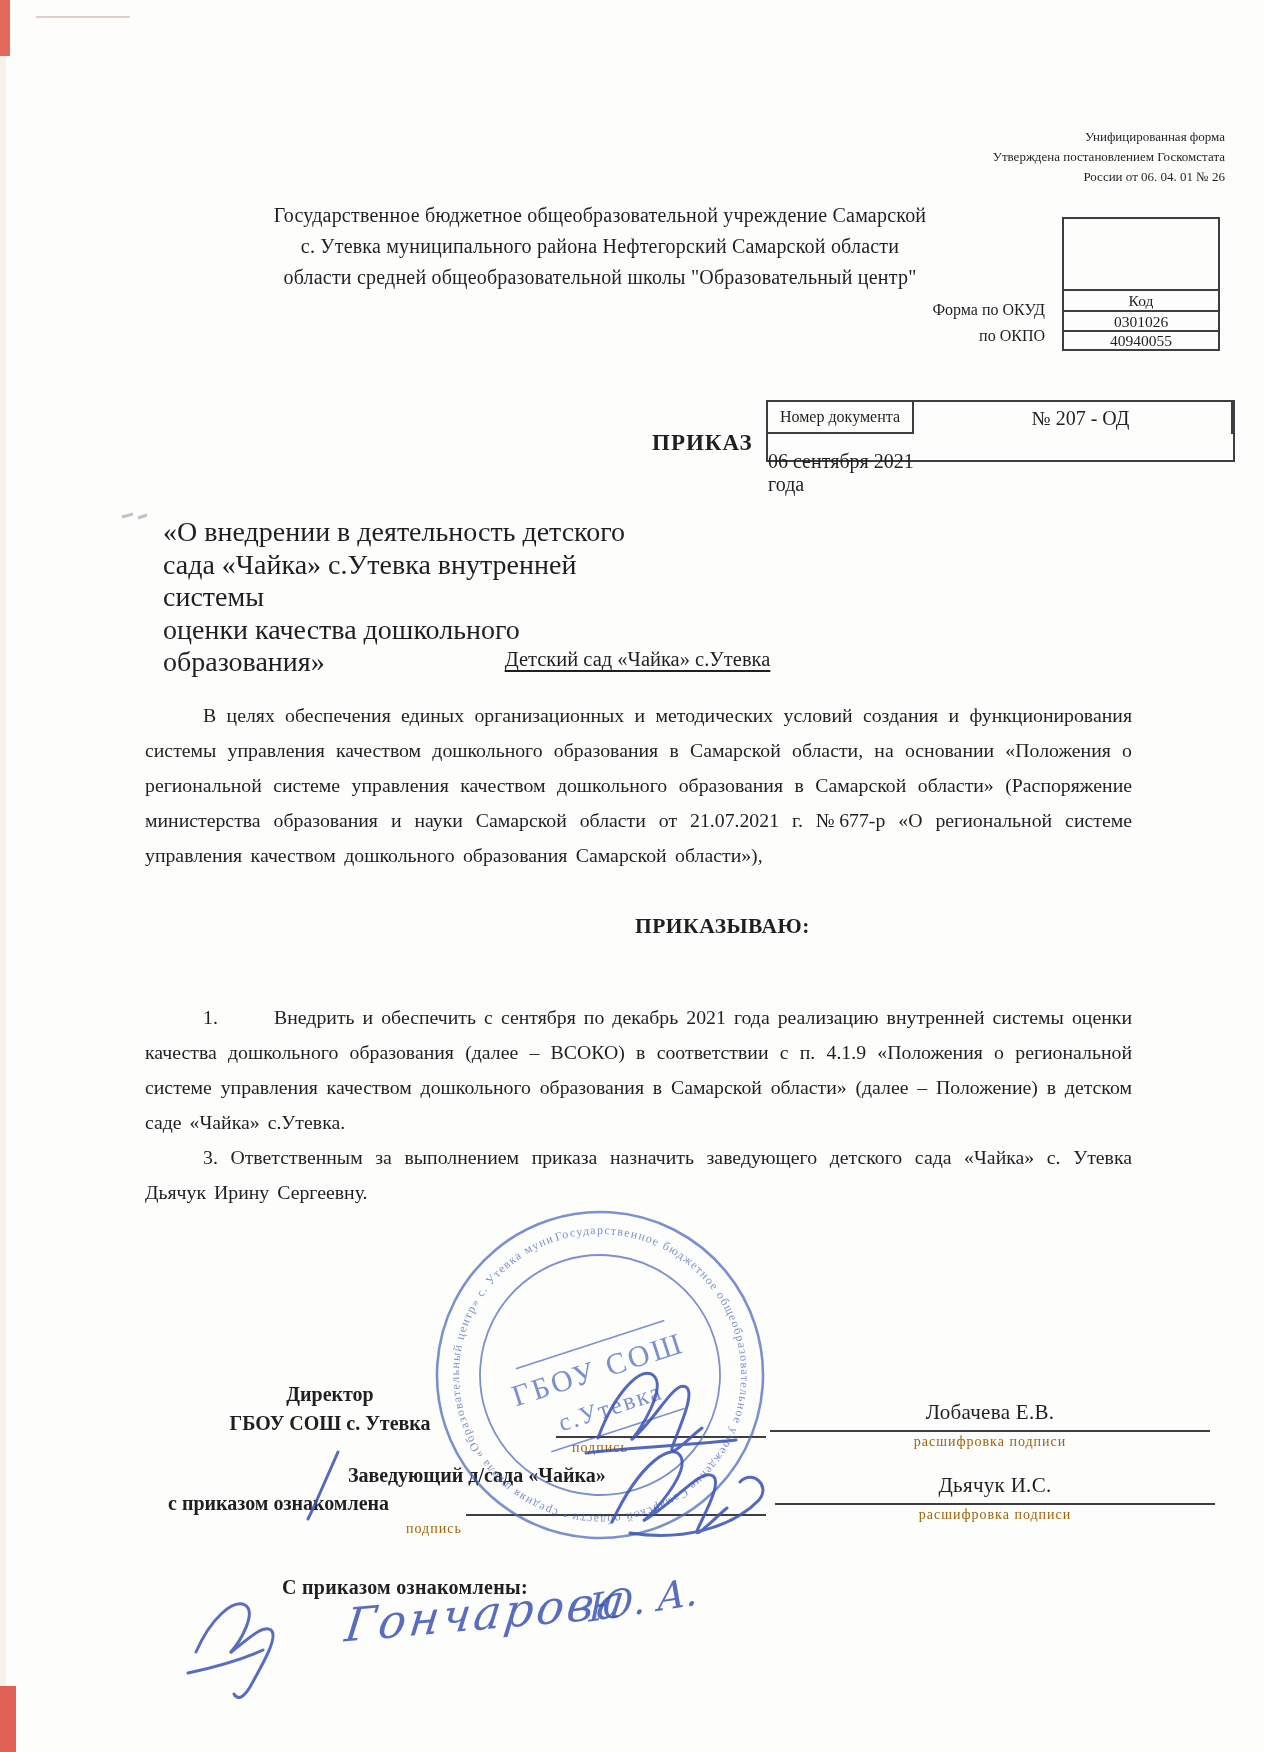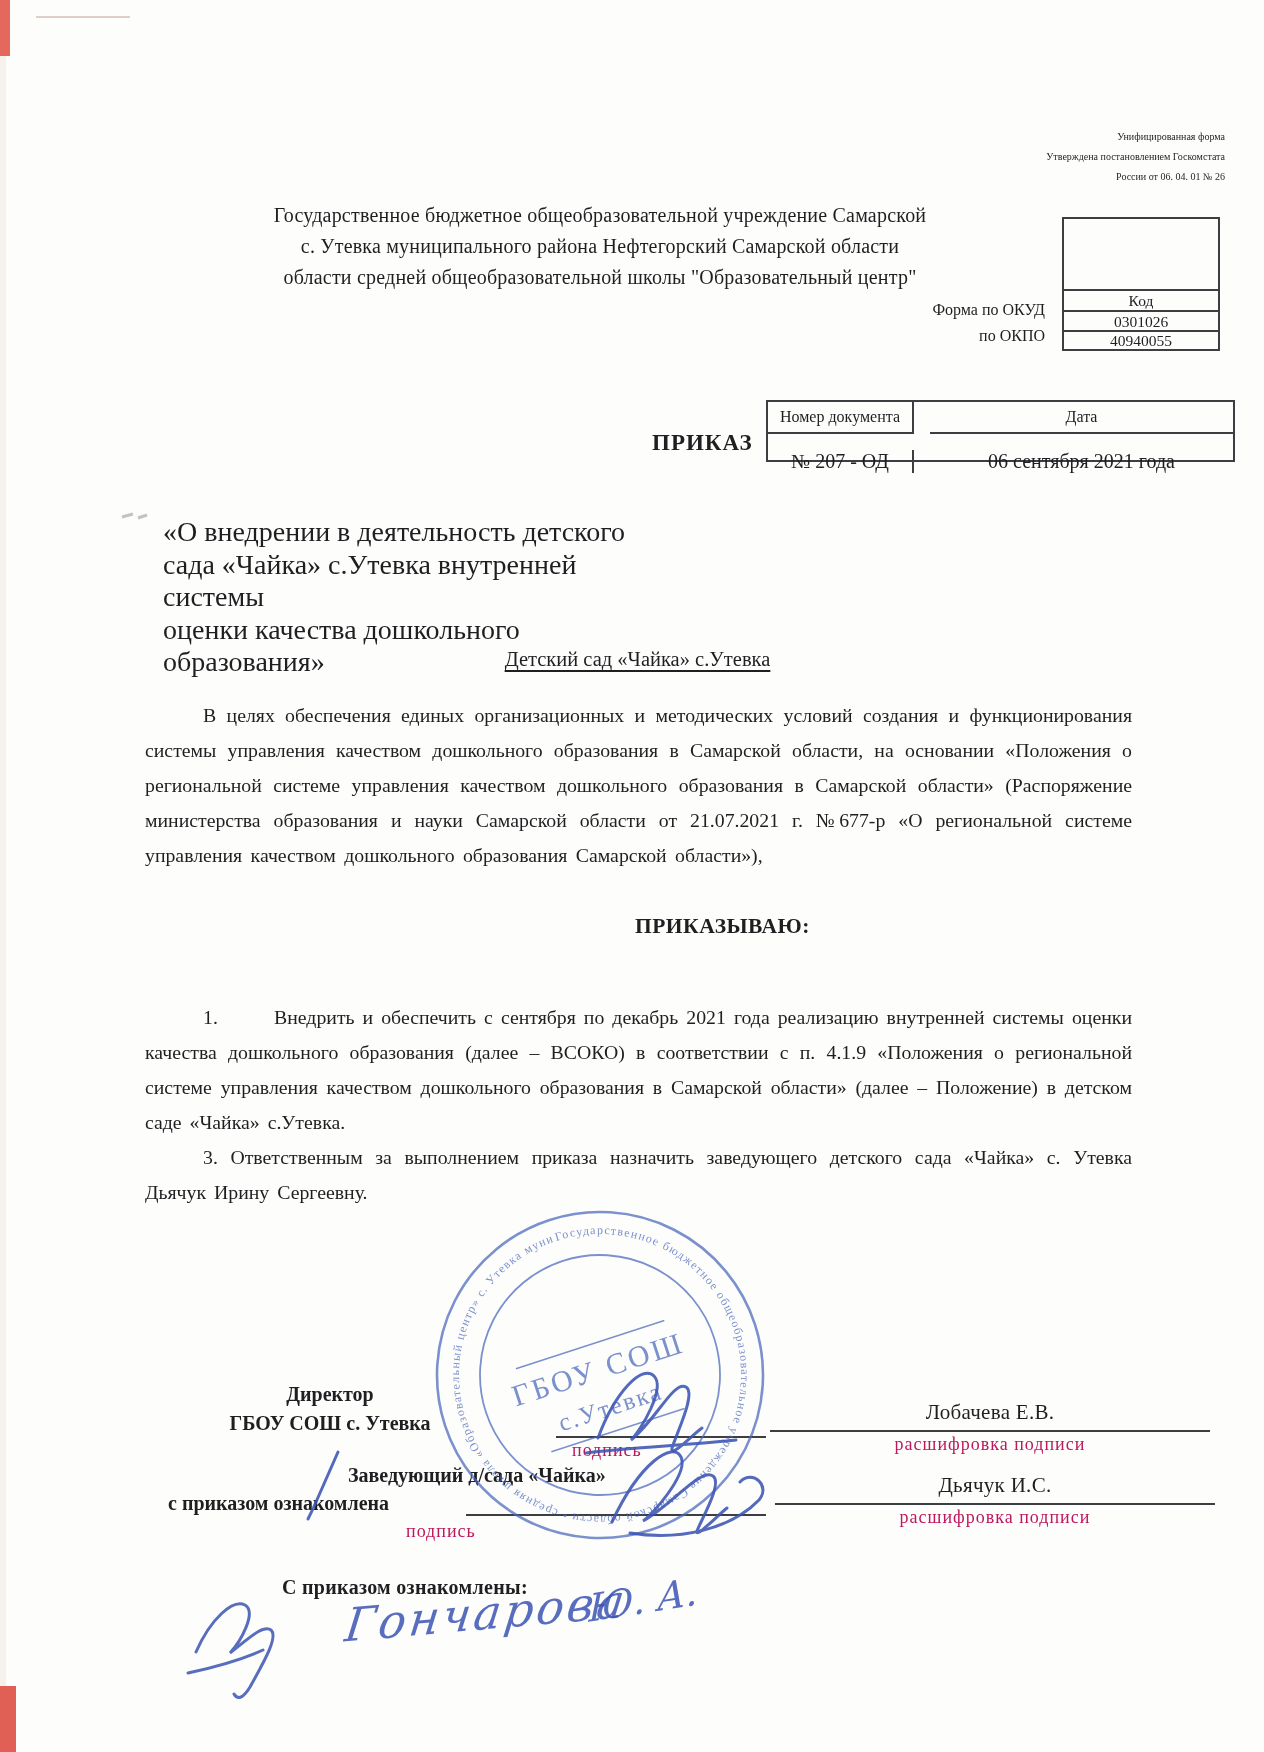--- a/index.html
+++ b/index.html
@@ -8,24 +8,24 @@
     width:1264px;height:1752px;
     margin:0 auto;
     background:#fdfdfb;
     font-family:"Liberation Serif", serif;
     color:#1f1f22;
     overflow:hidden;
   }
   .abs{position:absolute;}
   .b{font-weight:bold;}
   .rule{position:absolute;height:2px;background:#3d3d42;}
-  .small-label{font-size:18px;color:#be185d;letter-spacing:1px;}
+  .small-label{font-size:14px;color:#a16207;letter-spacing:1px;}
 
   
-  .form-note{left:760px;top:127px;width:465px;font-size:10px;line-height:20px;text-align:right;}
+  .form-note{left:760px;top:127px;width:465px;font-size:13px;line-height:20px;text-align:right;}
   .org-block{left:150px;top:200px;width:900px;font-size:20px;line-height:31px;text-align:center;letter-spacing:.2px;}
   .okud-label{left:860px;top:301px;width:185px;font-size:16px;text-align:right;}
   .okpo-label{left:860px;top:327px;width:185px;font-size:16px;text-align:right;}
 
   .code-box{left:1062px;top:217px;width:158px;height:134px;border:2px solid #3d3d42;box-sizing:border-box;}
   .code-box .cell{box-sizing:border-box;text-align:center;font-size:15.5px;}
   .code-box .blank{height:72px;border-bottom:2px solid #3d3d42;}
   .code-box .hdr{height:21px;line-height:20px;border-bottom:2px solid #3d3d42;}
   .code-box .val1{height:20px;line-height:19px;border-bottom:2px solid #3d3d42;}
   .code-box .val2{height:15px;line-height:18px;}
@@ -99,21 +99,20 @@
   <div class="abs code-box">
     <div class="cell blank"></div>
     <div class="cell hdr">Код</div>
     <div class="cell val1">0301026</div>
     <div class="cell val2">40940055</div>
   </div>
 
   <div class="abs order-title b">ПРИКАЗ</div>
   <div class="abs order-table">
     <div class="c ch cl">Номер  документа</div>
-    <div class="c ch">Дата</div>
     <div class="c cv cl">№  207 - ОД</div>
     <div class="c cv">06 сентября 2021 года</div>
   </div>
 
   <div class="abs subject">
     <div>«О внедрении в деятельность детского</div>
     <div>сада «Чайка» с.Утевка внутренней системы</div>
     <div>оценки качества дошкольного образования»</div>
   </div>
 

